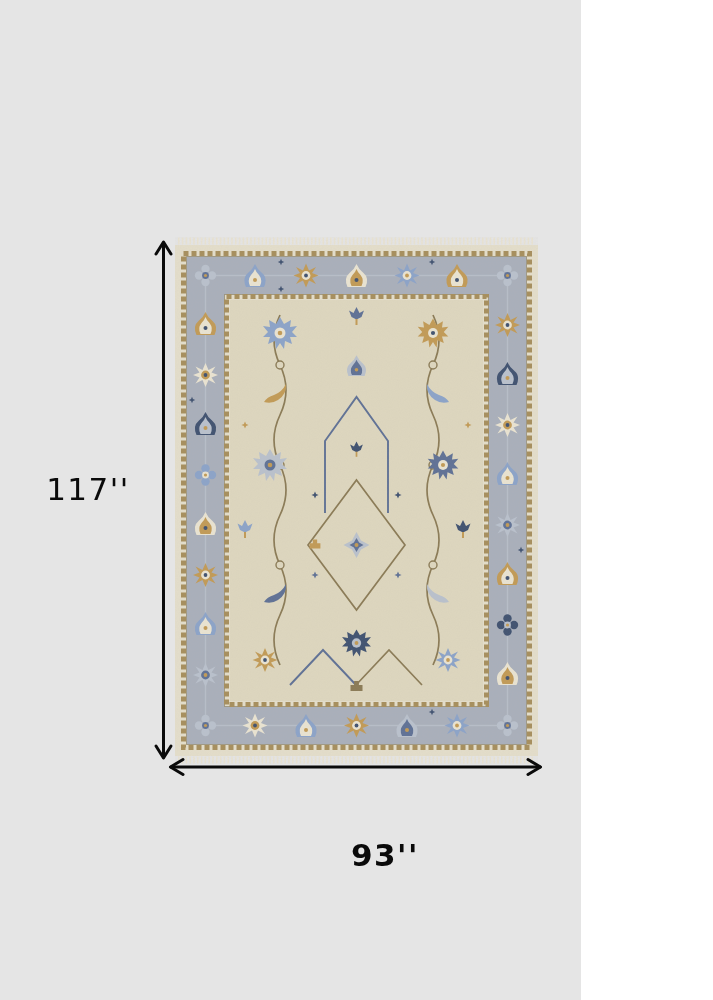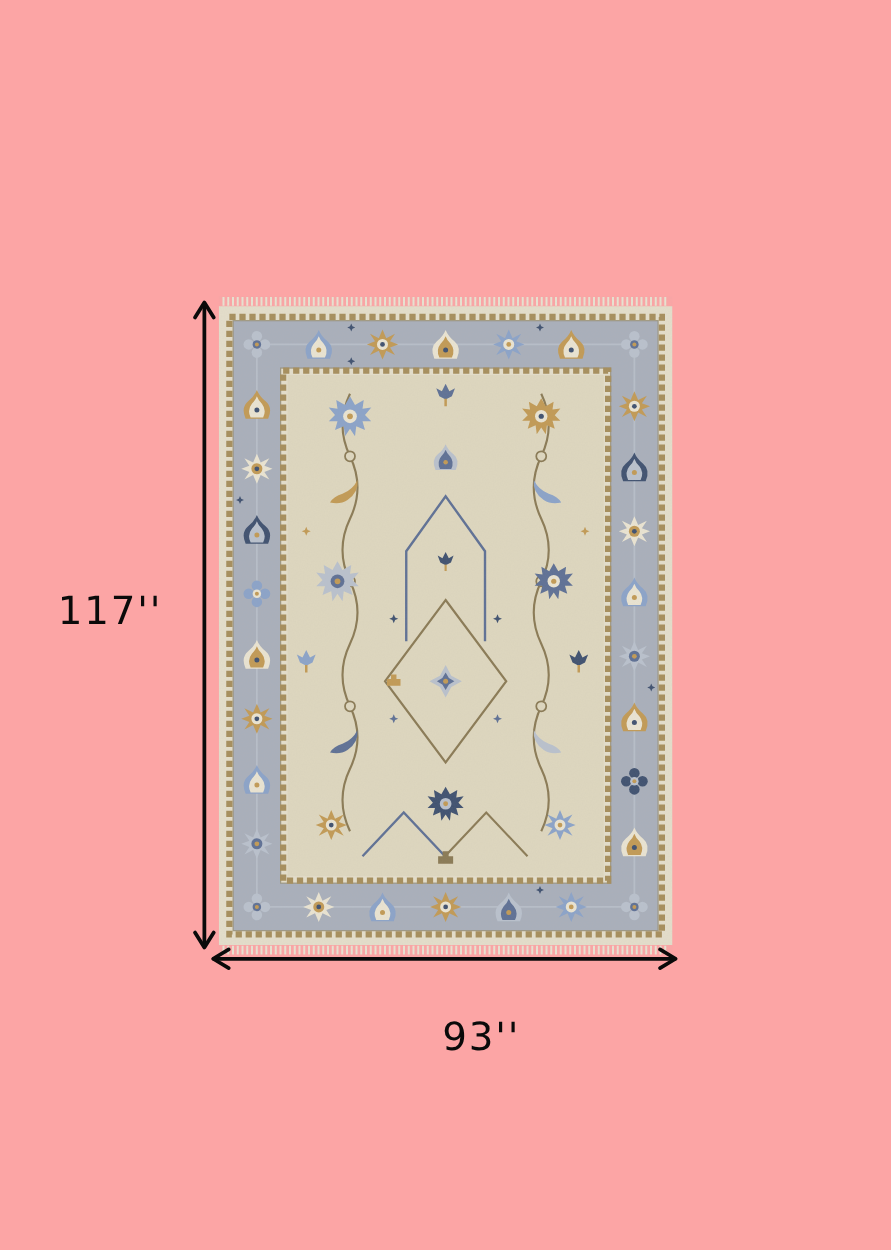--- a/index.html
+++ b/index.html
@@ -1,19 +1,19 @@
 <!DOCTYPE html>
 <html style="--annotation: #0a0a0a; --rug-outer-band: #e4decb; --rug-fringe: #e9e3d2; --guard-stripe: #a68e5c; --guard-edge: #8f8468; --rug-border: #a9afbb; --border-vine: #b7bec9; --rug-field: #ded7bf; --motif-blue: #8ba3c9; --motif-slate: #5e7095; --motif-navy: #3f5170; --motif-gold: #c29a55; --motif-brown: #8a7a55; --motif-cream: #eae4d2; --motif-gray-blue: #b9c1cd;"><head>
 <meta charset="utf-8">
 <style>
   html,body{margin:0;padding:0;background:#ffffff;}
   .canvas{
     position:relative;
-    width:713px;height:1000px;
-    background:#fca5a5;
+    width:581px;height:1000px;
+    background:#e5e5e5;
     overflow:hidden;
     font-family:"DejaVu Sans","Liberation Sans",sans-serif;
   }
   .rug-wrap{
     position:absolute;
     left:175px;top:237px;
     width:363px;height:527px;
   }
   .rug-wrap svg{display:block;}
   .dims{
@@ -30,21 +30,21 @@
   .dim-label{
     position:absolute;
     color:var(--annotation,#0a0a0a);
     font-size:31px;
     letter-spacing:1.5px;
     text-align:center;
     width:120px;
     white-space:nowrap;
   }
   .dim-label.h{left:28px;top:471px;}
-  .dim-label.w{left:325px;top:812px;}
+  .dim-label.w{left:325px;top:837px;font-weight:bold;}
 
   
   .fringe{stroke:var(--rug-fringe,#e8e2d0);stroke-width:7;stroke-dasharray:1.6 2.2;}
   .guard{stroke:var(--guard-stripe,#a68e5c);stroke-width:5;stroke-dasharray:5 3;fill:none;}
   .guard-edge{stroke:var(--guard-edge,#8f8468);stroke-width:1;fill:none;opacity:.7;}
   .bband{stroke:var(--rug-border,#a9afbb);stroke-width:38;fill:none;}
   .bvine{stroke:var(--border-vine,#b5bcc8);stroke-width:1.4;fill:none;}
   .vine{stroke:var(--motif-brown,#8a7a55);stroke-width:1.7;fill:none;}
   .vine-node{fill:var(--rug-field,#ded7bf);stroke:var(--motif-brown,#8a7a55);stroke-width:1.4;}
   .arch{stroke:var(--motif-slate,#5e7095);stroke-width:1.9;fill:none;}

